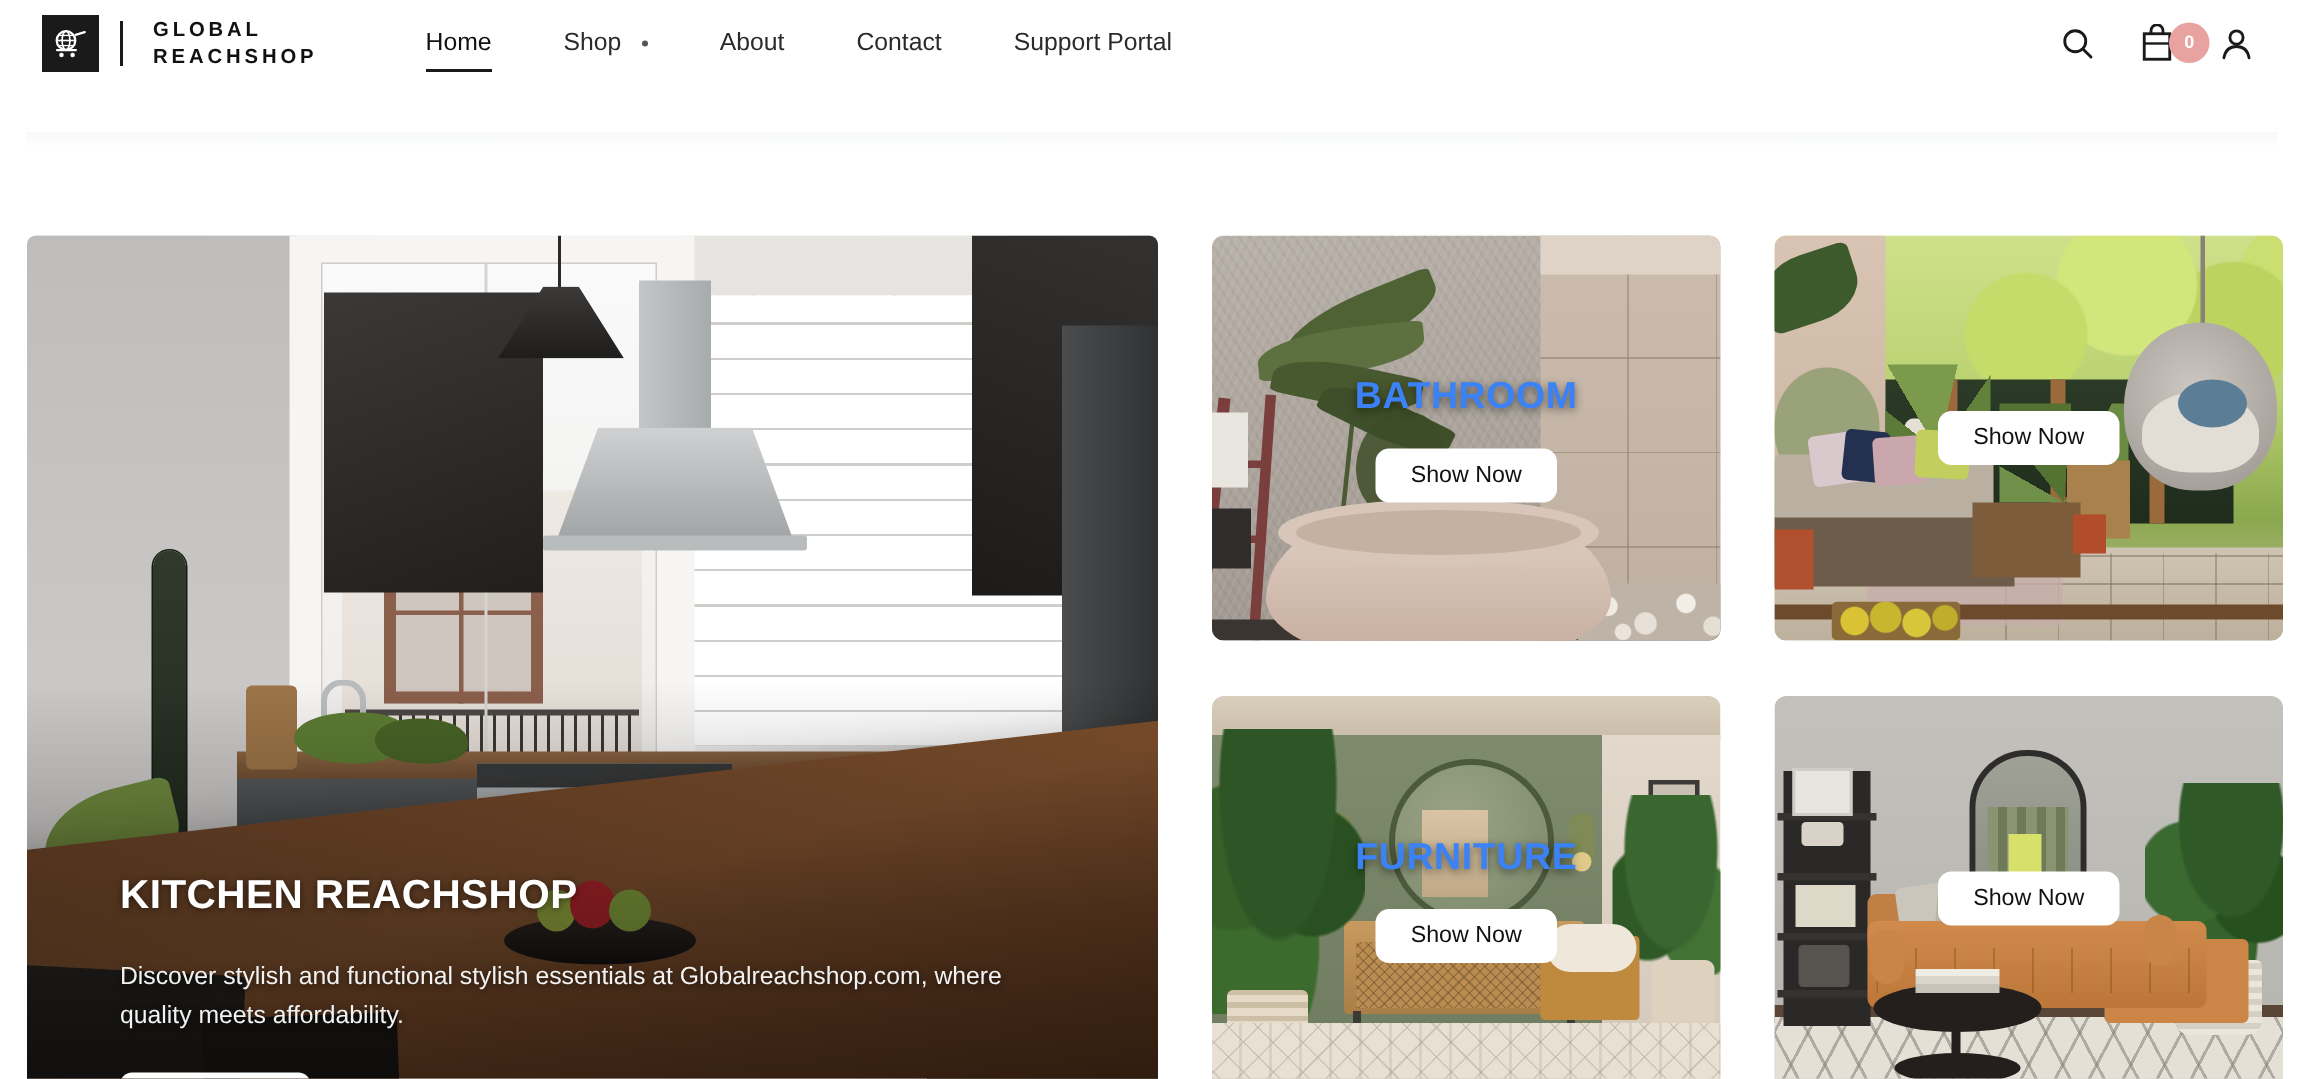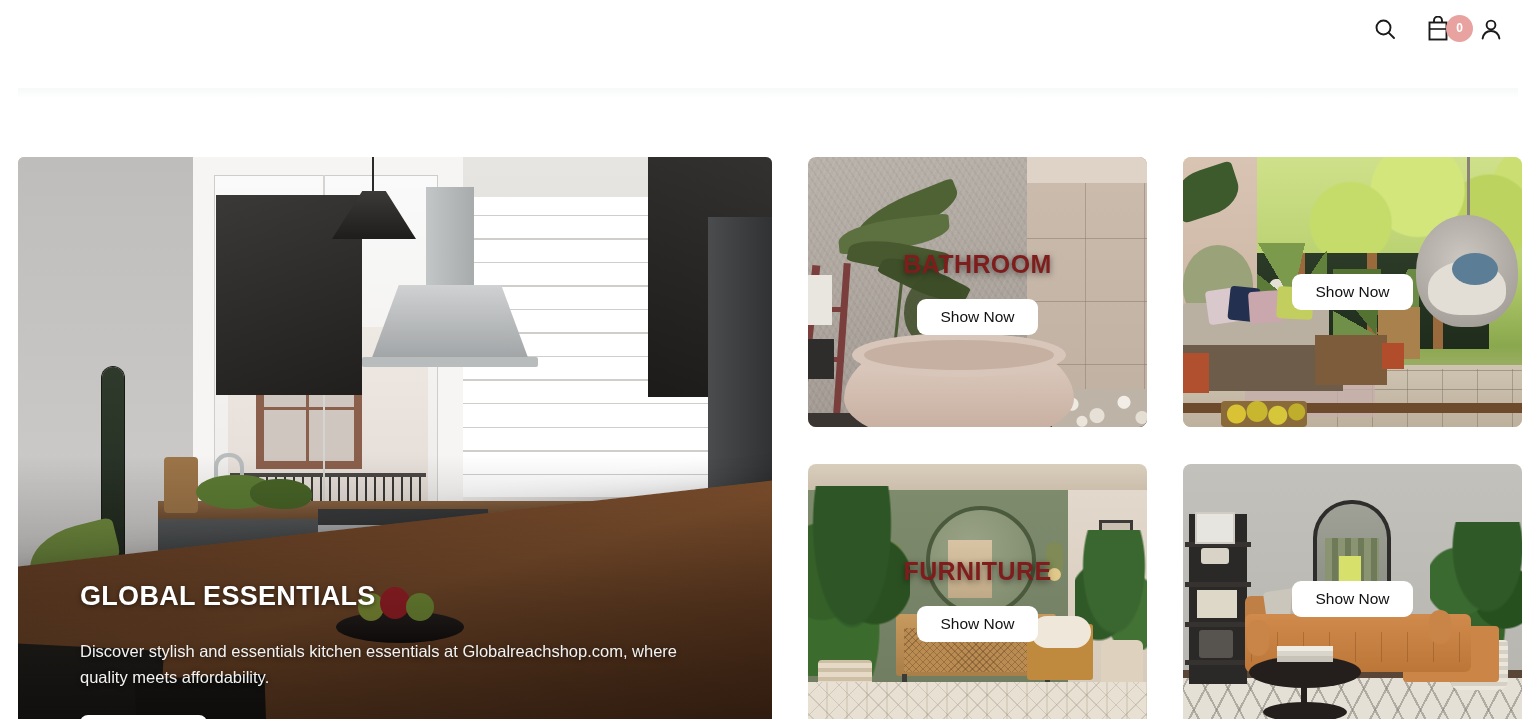--- a/index.html
+++ b/index.html
@@ -128,21 +128,21 @@
   }
 
   
   .card-overlay {
     position:absolute; inset:0; z-index:6;
     display:flex; flex-direction:column;
     align-items:center; justify-content:center;
     gap:20px;
   }
   .card-title {
-    font-size:25px; font-weight:bold; color:#7f1d1d;
+    font-size:25px; font-weight:bold; color:#3b82f6;
     letter-spacing:.4px;
     text-shadow:0 2px 6px rgba(0,0,0,.5);
   }
   .card-btn {
     background:#ffffff; color:#111;
     font-size:15.5px; padding:9px 23px;
     border-radius:9px; cursor:pointer; border:none;
     font-family:"Liberation Sans", sans-serif;
   }
 
@@ -383,21 +383,57 @@
   .d-rugpat { left:0; top:214px; width:339px; height:56px; opacity:.6;
               background:repeating-linear-gradient(62deg,rgba(70,66,58,.55) 0 2px,transparent 2px 20px),
                          repeating-linear-gradient(-62deg,rgba(70,66,58,.55) 0 2px,transparent 2px 20px); }
   .d-floor  { left:0; top:206px; width:339px; height:12px; background:#5a4636; }
 </style>
 </head>
 <body>
 
 <div class="header">
 
-
+  <div class="brand">
+    <div class="logo-mark">
+      <svg width="26" height="22" viewBox="0 0 26 22" aria-hidden="true">
+        <circle cx="10" cy="9" r="6.2" fill="none" stroke="#fff" stroke-width="1.5"></circle>
+        <ellipse cx="10" cy="9" rx="2.6" ry="6.2" fill="none" stroke="#fff" stroke-width="1.1"></ellipse>
+        <line x1="3.8" y1="9" x2="16.2" y2="9" stroke="#fff" stroke-width="1.1"></line>
+        <line x1="4.9" y1="5.6" x2="15.1" y2="5.6" stroke="#fff" stroke-width="0.9"></line>
+        <line x1="4.9" y1="12.4" x2="15.1" y2="12.4" stroke="#fff" stroke-width="0.9"></line>
+        <path d="M16.4 5.2 L22.5 3.4" stroke="#fff" stroke-width="1.5" fill="none" stroke-linecap="round"></path>
+        <path d="M4 15.4 H16.6" stroke="#fff" stroke-width="1.5" stroke-linecap="round"></path>
+        <circle cx="7" cy="18.6" r="1.5" fill="#fff"></circle>
+        <circle cx="14.4" cy="18.6" r="1.5" fill="#fff"></circle>
+      </svg>
+    </div>
+    <div class="logo-divider"></div>
+    <div class="brand-text">GLOBAL
+REACHSHOP</div>
+  </div>
+
+  <nav class="nav">
+    <div class="nav-item active">
+      <span>Home</span>
+    </div>
+    <div class="nav-item">
+      <span>Shop</span>
+      <span class="nav-caret"></span>
+    </div>
+    <div class="nav-item">
+      <span>About</span>
+    </div>
+    <div class="nav-item">
+      <span>Contact</span>
+    </div>
+    <div class="nav-item">
+      <span>Support Portal</span>
+    </div>
+  </nav>
 
   <div class="header-actions">
     <div class="icon-btn">
       <svg width="24" height="24" viewBox="0 0 24 24" aria-hidden="true">
         <circle cx="10.5" cy="10.5" r="7" fill="none" stroke="#1a1a1a" stroke-width="1.9"></circle>
         <line x1="15.6" y1="15.6" x2="21" y2="21" stroke="#1a1a1a" stroke-width="1.9" stroke-linecap="round"></line>
       </svg>
     </div>
     <div class="cart-wrap">
       <svg width="24" height="26" viewBox="0 0 24 26" aria-hidden="true">
@@ -464,22 +500,22 @@
       <div class="k-bowl"></div>
       <div class="k-fruit1"></div>
       <div class="k-fruit2"></div>
       <div class="k-fruit3"></div>
       <div class="k-chairL"></div>
       <div class="k-chairL2"></div>
       <div class="k-darkwash"></div>
     </div>
 
     <div class="hero-content">
-      <div class="hero-title">GLOBAL ESSENTIALS</div>
-      <div class="hero-desc">Discover stylish and essentials kitchen essentials at Globalreachshop.com, where quality meets affordability.</div>
+      <div class="hero-title">KITCHEN REACHSHOP</div>
+      <div class="hero-desc">Discover stylish and functional stylish essentials at Globalreachshop.com, where quality meets affordability.</div>
       <button class="btn-show">Show Now</button>
     </div>
   </div>
 
   <div class="cards-col">
 
     <div class="cards-row">
 
       <div class="cat-card">
         <div class="scene">

